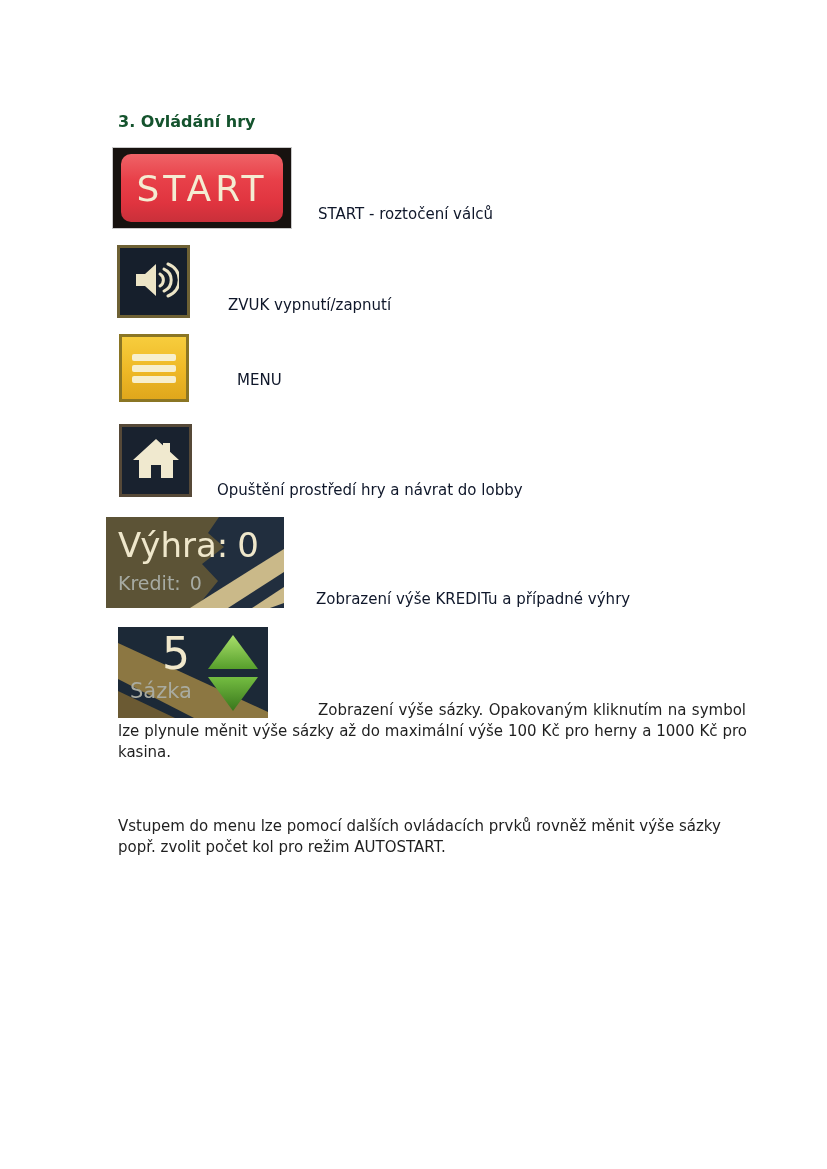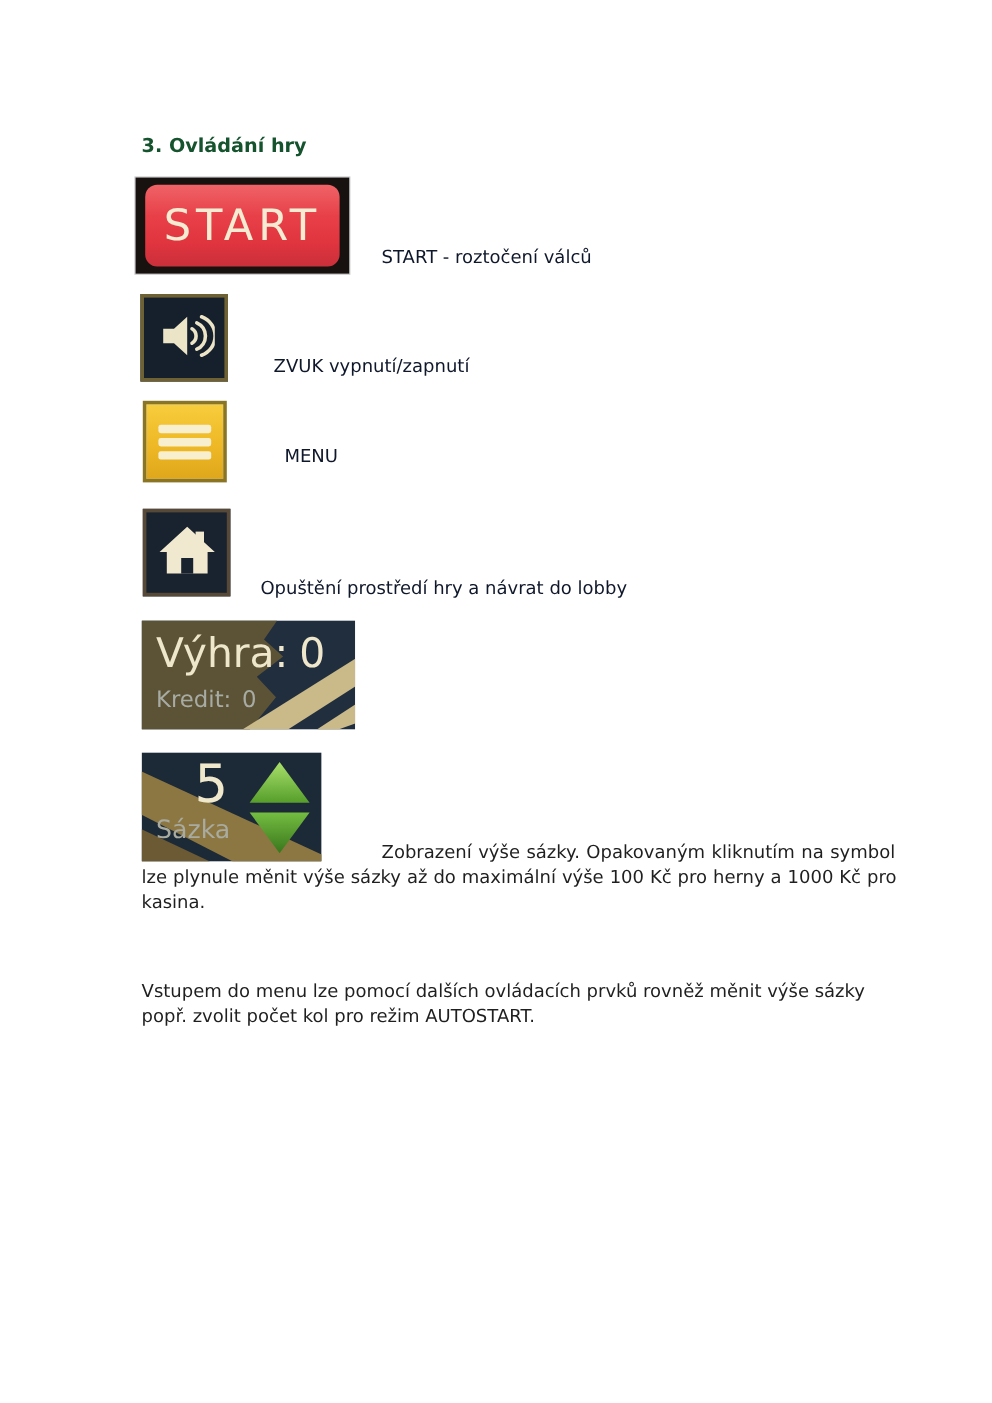--- a/index.html
+++ b/index.html
@@ -74,34 +74,35 @@
     <span>
       <svg width="52" height="48" viewBox="0 0 52 48">
         <rect x="33" y="8" width="7" height="12" fill="#f0e9cf"></rect>
         <path d="M26 4 L49 25 L43 25 L43 43 L9 43 L9 25 L3 25 Z" fill="#f0e9cf"></path>
         <rect x="21" y="30" width="10" height="13" fill="#19222f"></rect>
       </svg>
     </span>
   </div>
   <div class="abs caption" style="left:217px;top:481px;">Opuštění prostředí hry a návrat do lobby</div>
 
-  <div class="abs" style="left:118px;top:517px;width:178px;height:99px;">
+  <div class="abs" style="left:106px;top:517px;width:178px;height:99px;">
     <svg width="178" height="91" viewBox="0 0 178 91" preserveAspectRatio="none">
       <rect width="178" height="91" fill="#212e3e"></rect>
       <polygon points="0,0 113,0 102,16 118,30 96,47 112,64 90,91 0,91" fill="#5c5336"></polygon>
       <polygon points="84,91 178,32 178,55 122,91" fill="#cab989"></polygon>
       <polygon points="146,91 178,70 178,86 164,91" fill="#cab989"></polygon>
     </svg>
     <div class="win-line">
       <span>Výhra:</span><span class="val-gap">0</span>
     </div>
     <div class="credit-line">
       <span>Kredit:</span><span class="val-gap">0</span>
     </div>
   </div>
+  <div class="abs caption" style="left:316px;top:590px;">Zobrazení výše KREDITu a případné výhry</div>
 
   <div class="abs" style="left:118px;top:627px;width:150px;height:91px;">
     <svg width="150" height="91" viewBox="0 0 150 91" preserveAspectRatio="none">
       <rect width="150" height="91" fill="#1c2937"></rect>
       <polygon points="0,16 150,85 150,91 76,91 0,52" fill="#8c7742"></polygon>
       <polygon points="0,64 57,91 0,91" fill="#6b5a33"></polygon>
     </svg>
     <div class="bet-value">5</div>
     <div class="bet-label">Sázka</div>
     <svg class="abs" style="left:88px;top:6px;" width="54" height="80" viewBox="0 0 54 80">

